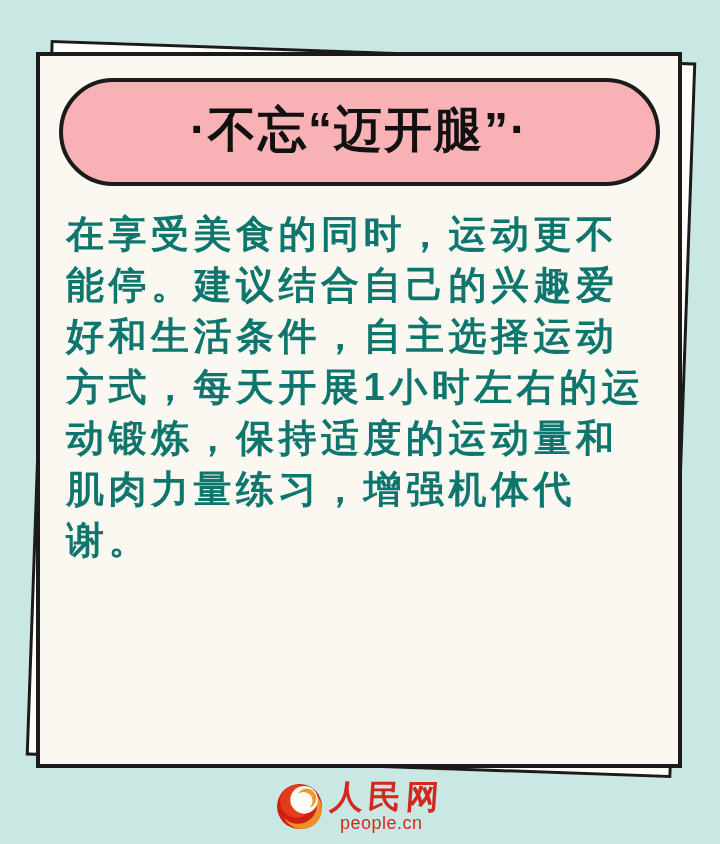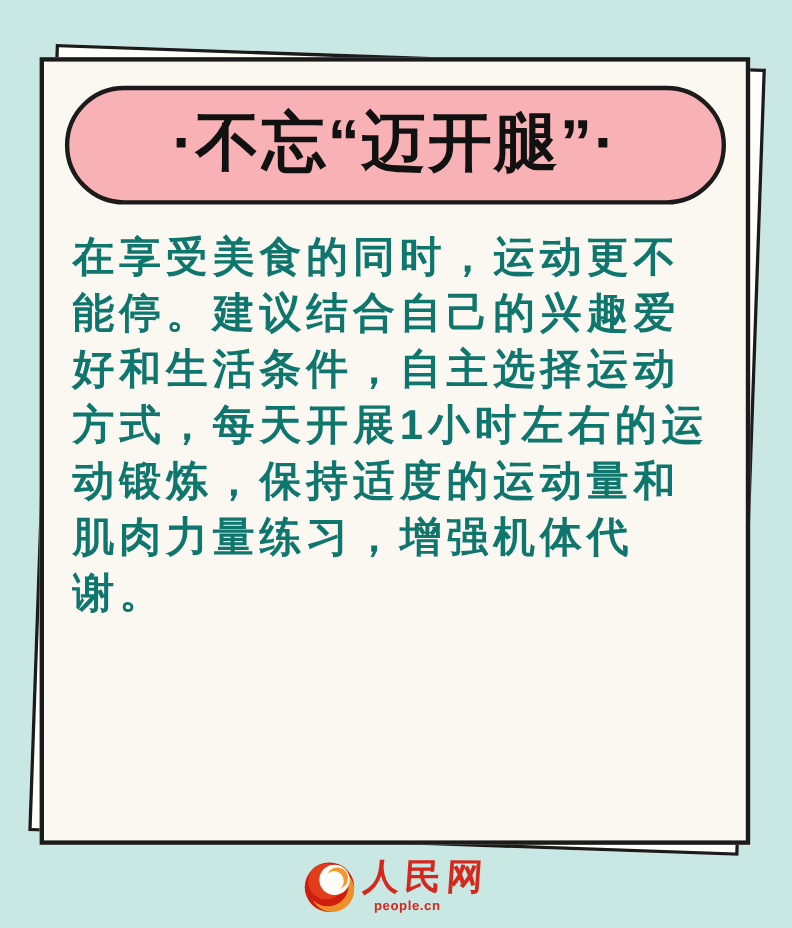--- a/index.html
+++ b/index.html
@@ -36,21 +36,21 @@
   .badge {
     width: 601px; height: 108px;
     box-sizing: border-box;
     margin: 22px auto 0;
     background: #f8b1b5;
     border: 4px solid #1b1b1b;
     border-radius: 60px;
     display: flex; align-items: center; justify-content: center;
   }
   .badge-text {
-    font-size: 58px;
+    font-size: 48px;
     font-weight: 900;
     letter-spacing: 2px;
     color: #111111;
     white-space: nowrap;
     transform: translateY(-2px);
     text-align: right;
   }
 
   .body-text {
     width: 586px;
@@ -79,23 +79,23 @@
   .logo-cn {
     font-size: 33px;
     line-height: 38px;
     font-weight: 900;
     color: #d5281d;
     letter-spacing: 5px;
     transform: skewX(-4deg);
     white-space: nowrap;
   }
   .logo-domain {
-    font-size: 12px;
+    font-size: 18px;
     line-height: 16px;
-    font-weight: 700;
+    font-weight: 400;
     color: #d5281d;
     letter-spacing: 0.5px;
     margin: -1px 0 0 10px;
   }
 </style>
 </head>
 <body>
 
 <div class="stage">
 

